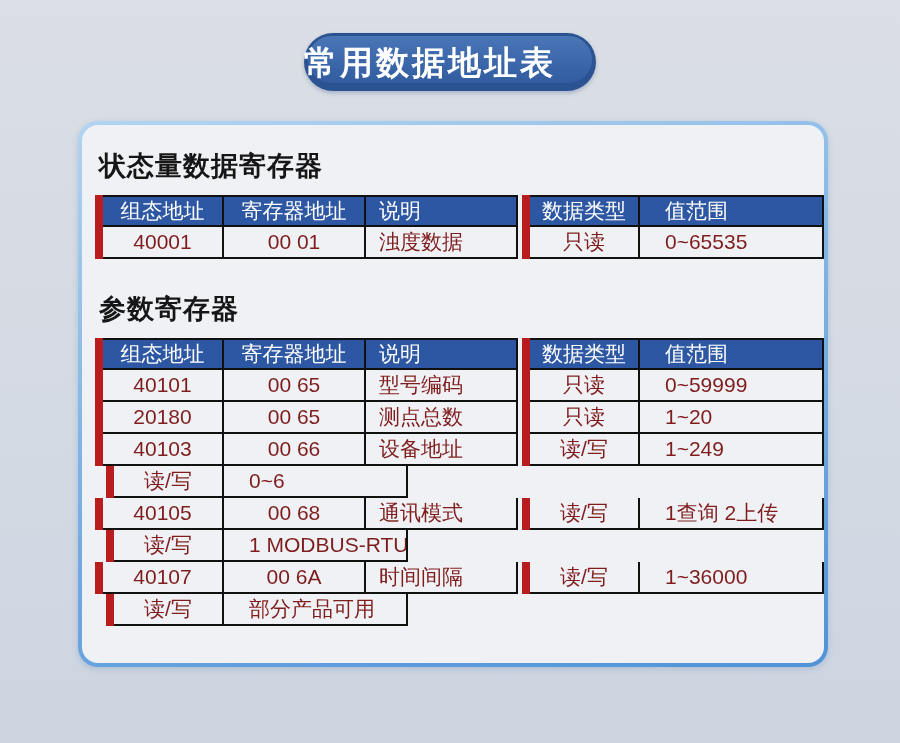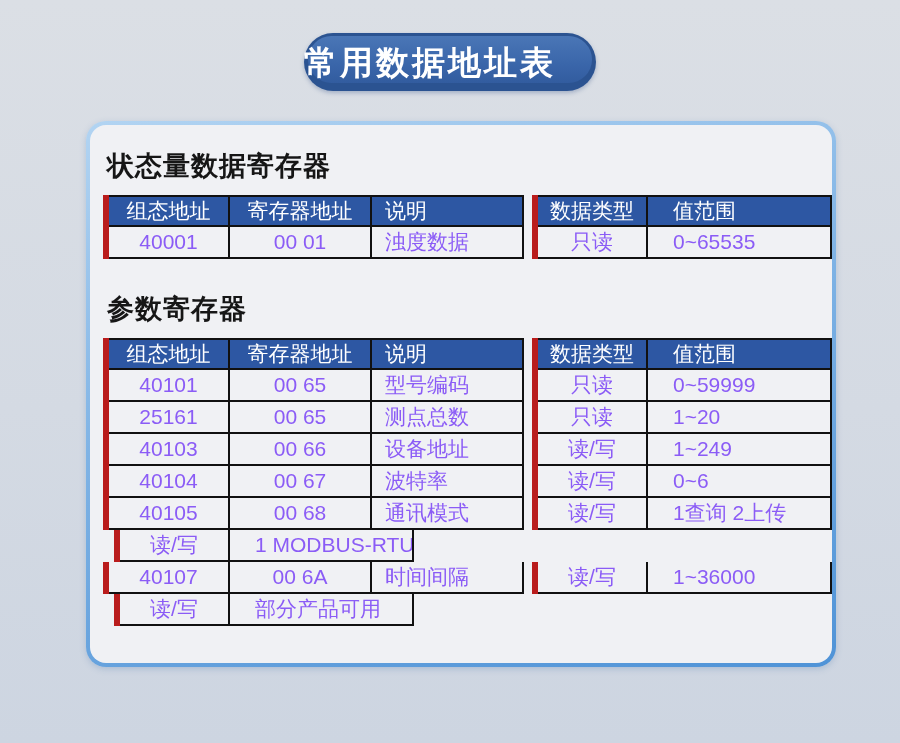--- a/index.html
+++ b/index.html
@@ -30,45 +30,44 @@
     color:#ffffff; font-size:33px; font-weight:bold; letter-spacing:3px;
     line-height:1;
   }
 
   
   .card-frame {
     position:absolute; left:78px; top:121px; width:750px; height:546px;
     border-radius:20px; padding:4px;
     background:linear-gradient(165deg,#b2d4f2 0%,#7fb3e5 45%,#4f93d7 100%);
     box-shadow:0 2px 6px rgba(90,130,180,.30);
-    margin-left:8px;
   }
   .card {
     width:100%; height:100%;
     border-radius:16px;
     background:#f0f1f4;
     padding:26px 0 0 13px;
   }
 
   .section-title {
     font-size:27px; font-weight:600; color:#161616;
     letter-spacing:1px; line-height:1.15;
     margin:0 0 13px 4px;
   }
   .section-title.second { margin-top:35px; }
 
   
   .trow { display:flex; }
-  .grp { display:flex; border-left:6px solid #b91c1c;justify-content:center; }
+  .grp { display:flex; border-left:8px solid #b91c1c;justify-content:center; }
   .gap-col { width:11px; }
   .cell {
     height:32px;
     border-right:2px solid #111; border-bottom:2px solid #111;
     display:flex; align-items:center; justify-content:center;
-    font-size:21px; color:#8b5cf6;
+    font-size:21px; color:#7f1d1d;
     white-space:nowrap; overflow:hidden;
   }
   .thead .cell { border-top:2px solid #111; background:#2d57a3; color:#ffffff; }
   .c1 { width:121px; }
   .c2 { width:142px; }
   .c3 { width:152px; justify-content:flex-start; padding-left:13px; }
   .c4 { width:110px; }
   .c5 { width:184px; justify-content:flex-start; padding-left:25px; }
 </style>
 </head>
@@ -134,21 +133,21 @@
     </div>
     <div class="gap-col"></div>
     <div class="grp">
       <div class="cell c4">只读</div>
       <div class="cell c5">0~59999</div>
     </div>
   </div>
 
   <div class="trow">
     <div class="grp">
-      <div class="cell c1">25161</div>
+      <div class="cell c1">20180</div>
       <div class="cell c2">00 65</div>
       <div class="cell c3">测点总数</div>
     </div>
     <div class="gap-col"></div>
     <div class="grp">
       <div class="cell c4">只读</div>
       <div class="cell c5">1~20</div>
     </div>
   </div>
 
@@ -159,25 +158,20 @@
       <div class="cell c3">设备地址</div>
     </div>
     <div class="gap-col"></div>
     <div class="grp">
       <div class="cell c4">读/写</div>
       <div class="cell c5">1~249</div>
     </div>
   </div>
 
   <div class="trow">
-    <div class="grp">
-      <div class="cell c1">40104</div>
-      <div class="cell c2">00 67</div>
-      <div class="cell c3">波特率</div>
-    </div>
     <div class="gap-col"></div>
     <div class="grp">
       <div class="cell c4">读/写</div>
       <div class="cell c5">0~6</div>
     </div>
   </div>
 
   <div class="trow">
     <div class="grp">
       <div class="cell c1">40105</div>

